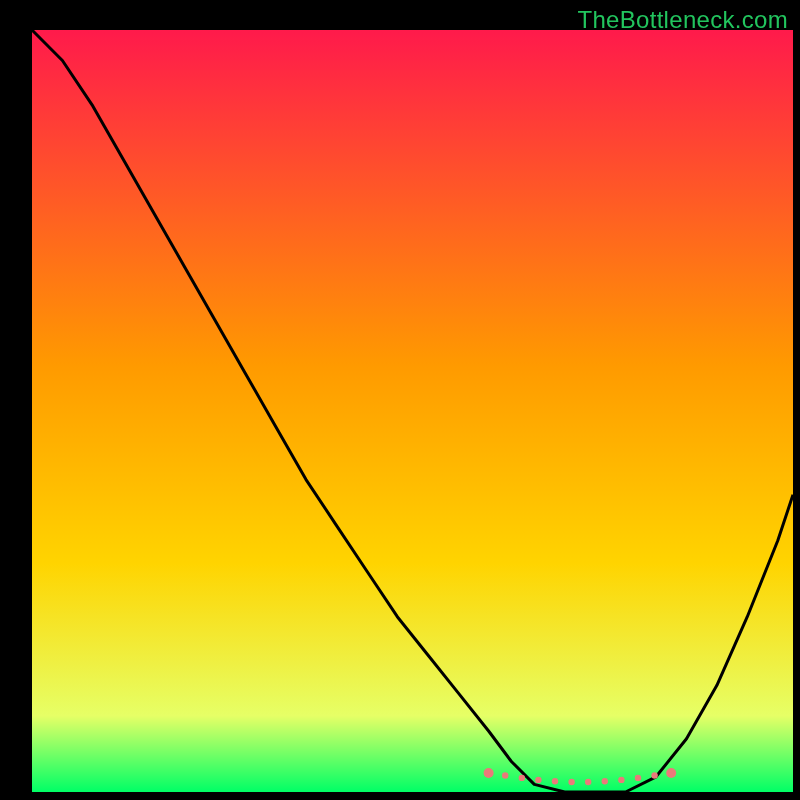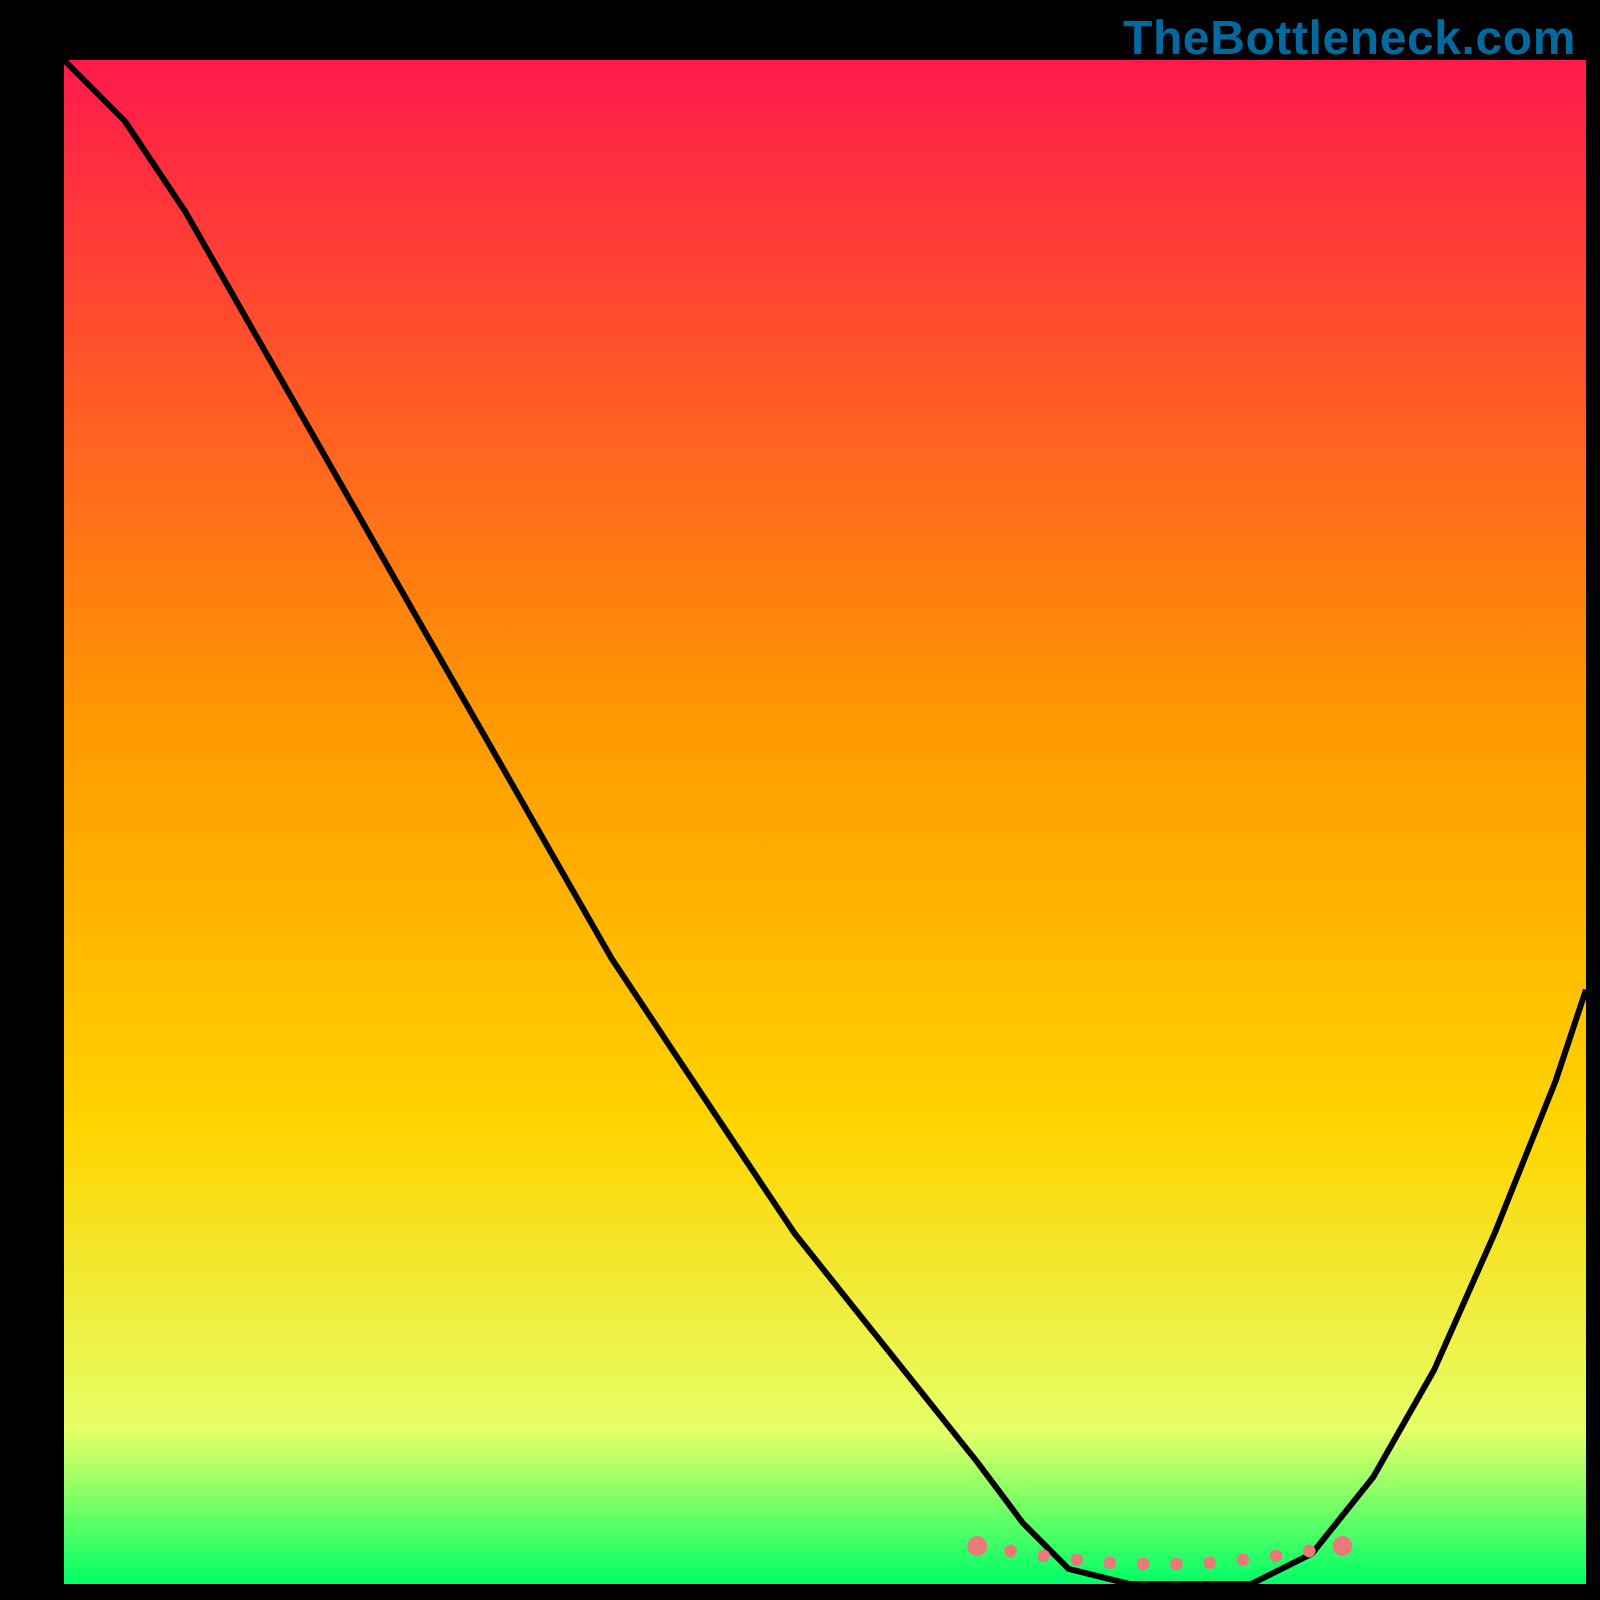--- a/index.html
+++ b/index.html
@@ -13,23 +13,23 @@
   }
   .wrap {
     position: relative;
     width: 800px;
     height: 800px;
   }
   .watermark {
     position: absolute;
     top: 6px;
     right: 12px;
-    color: #0369a1;
+    color: #22c55e;
     font-size: 24px;
-    font-weight: 700;
+    font-weight: 400;
     letter-spacing: 0.3px;
     z-index: 20;
   }
   svg.plot {
     position: absolute;
     top: 0;
     left: 0;
     width: 800px;
     height: 800px;
     display: block;

